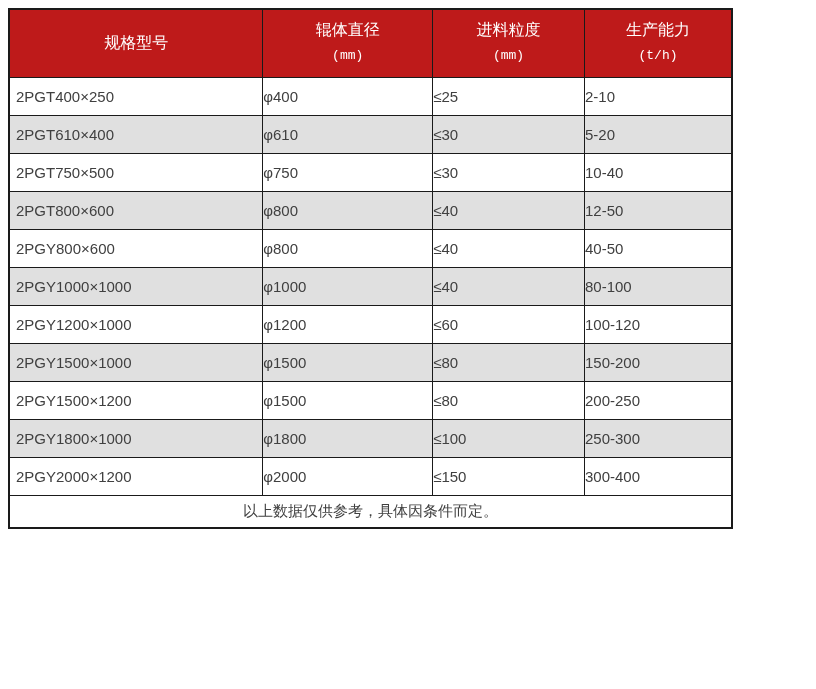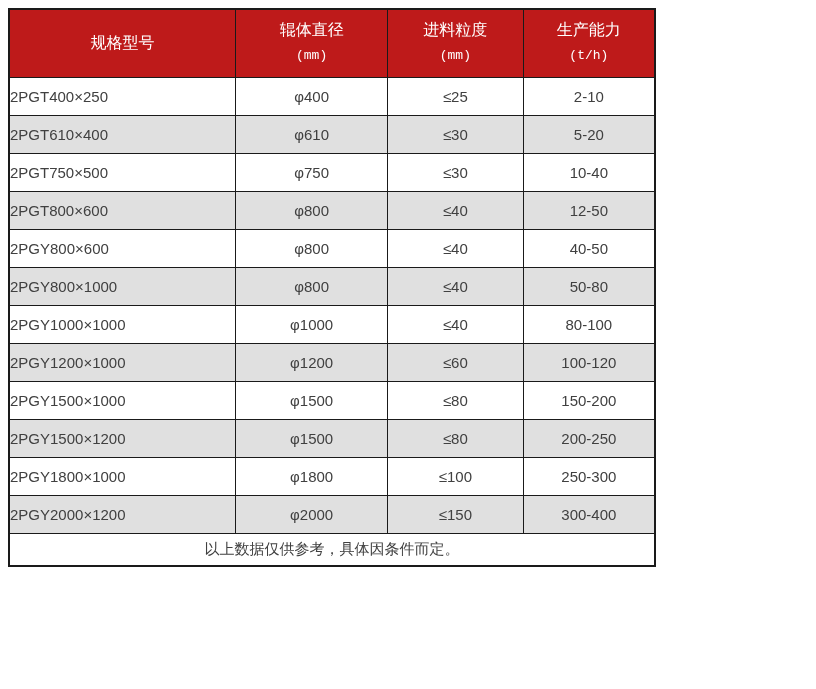--- a/index.html
+++ b/index.html
@@ -20,21 +20,21 @@
   body {
     width: 816px;
     height: 689px;
     overflow: hidden;
   }
   .page {
     padding: 8px;
     width: 816px;
   }
   table.spec-table {
-    width: 648px;
+    width: 725px;
     border-collapse: collapse;
     border: 2px solid var(--border);
     table-layout: fixed;
   }
   .spec-table col.c1 { width: 35.1%; }
   .spec-table col.c2 { width: 23.5%; }
   .spec-table col.c3 { width: 21.0%; }
   .spec-table col.c4 { width: 20.4%; }
   .spec-table th, .spec-table td {
     border: 1px solid var(--border);
@@ -49,26 +49,25 @@
     text-align: center;
     vertical-align: middle;
     line-height: 26px;
   }
   thead th .unit { font-size: 13px; font-family: Liberation Mono, monospace; }
   thead th .unit:empty { display: none; }
   tbody td {
     height: 38px;
     font-size: 15px;
     color: var(--body-text);
-    text-align: center;
     vertical-align: middle;
   }
   tbody td.model {
     text-align: left;
-    padding-left: 0;
+    padding-left: 6px;
   }
   tbody tr:nth-child(odd)  { background: var(--row-odd-bg); }
   tbody tr:nth-child(even) { background: var(--row-even-bg); }
   tfoot td {
     height: 33px;
     background: var(--row-odd-bg);
     font-size: 15px;
     color: var(--body-text);
     text-align: center;
     vertical-align: middle;
@@ -131,26 +130,20 @@
         <td>≤40</td>
         <td>12-50</td>
       </tr>
       <tr>
         <td class="model">2PGY800×600</td>
         <td>φ800</td>
         <td>≤40</td>
         <td>40-50</td>
       </tr>
       <tr>
-        <td class="model">2PGY800×1000</td>
-        <td>φ800</td>
-        <td>≤40</td>
-        <td>50-80</td>
-      </tr>
-      <tr>
         <td class="model">2PGY1000×1000</td>
         <td>φ1000</td>
         <td>≤40</td>
         <td>80-100</td>
       </tr>
       <tr>
         <td class="model">2PGY1200×1000</td>
         <td>φ1200</td>
         <td>≤60</td>
         <td>100-120</td>

